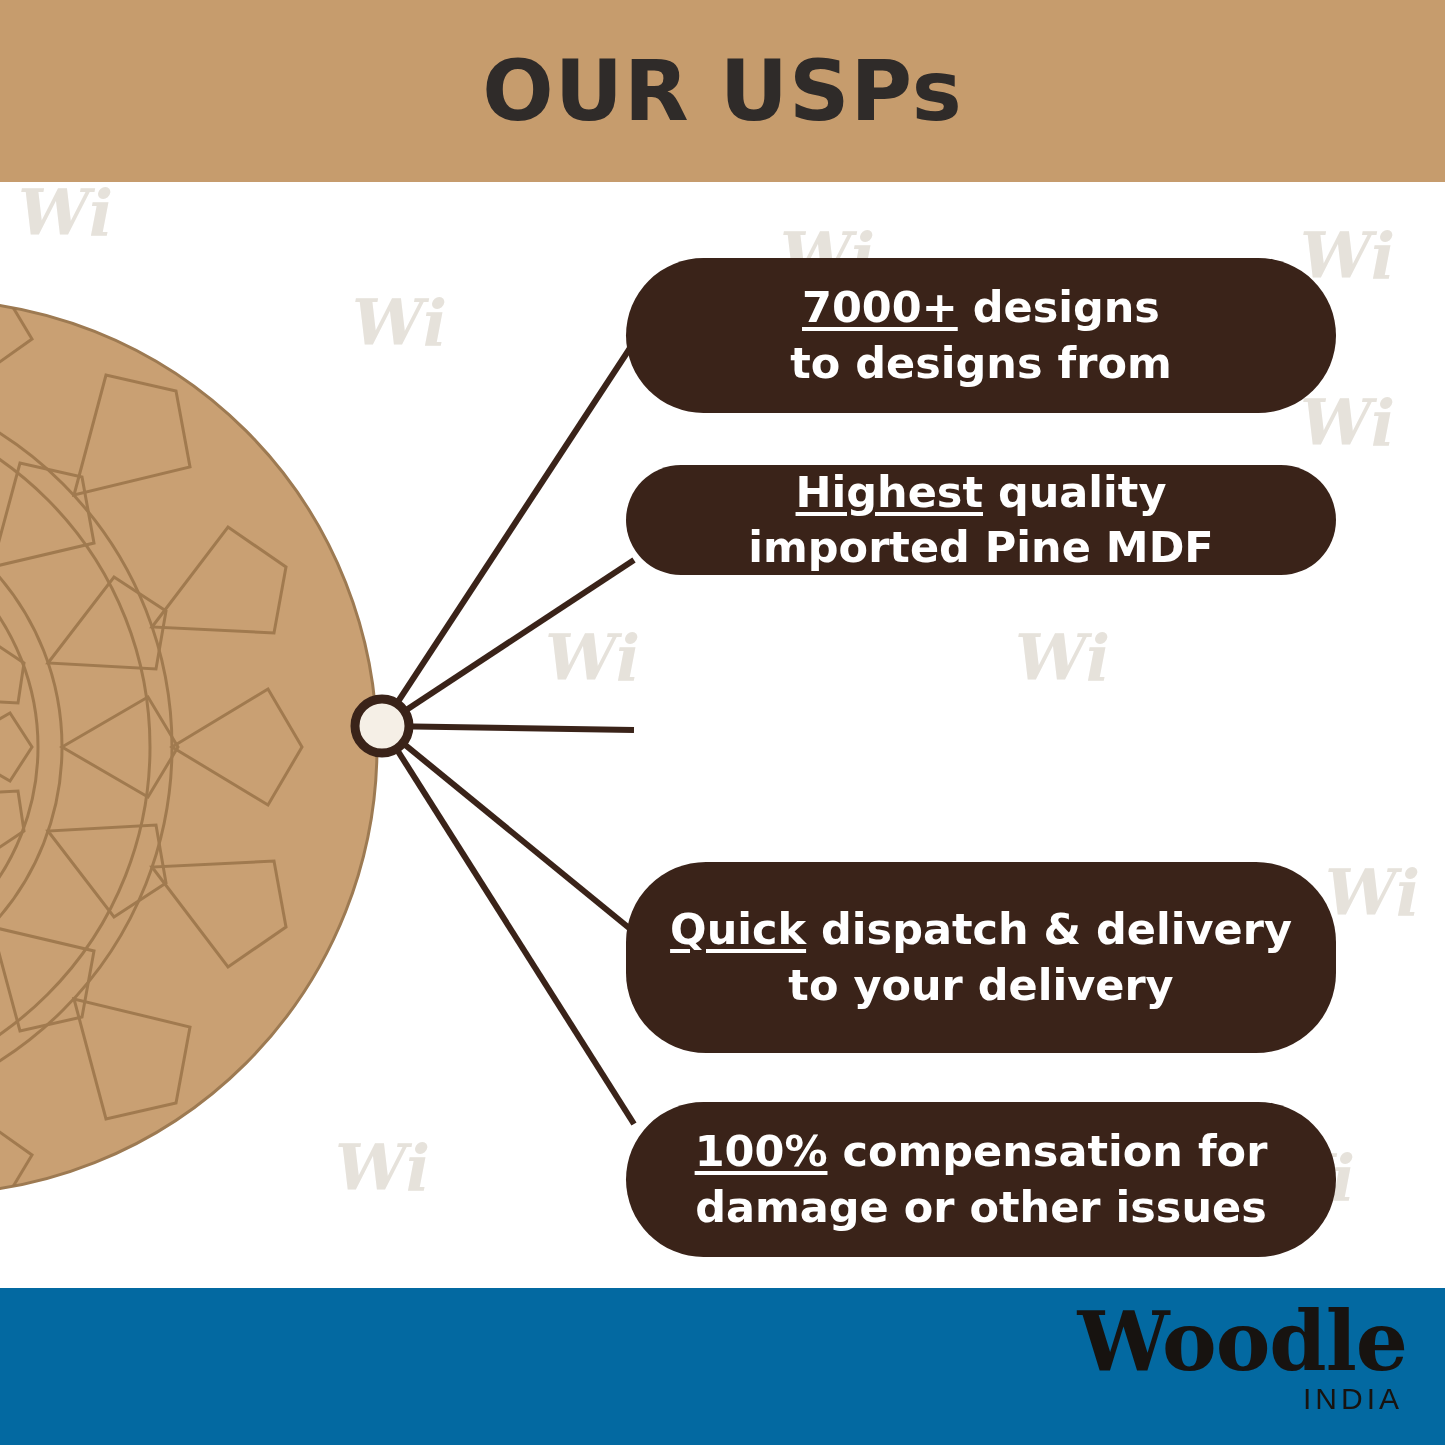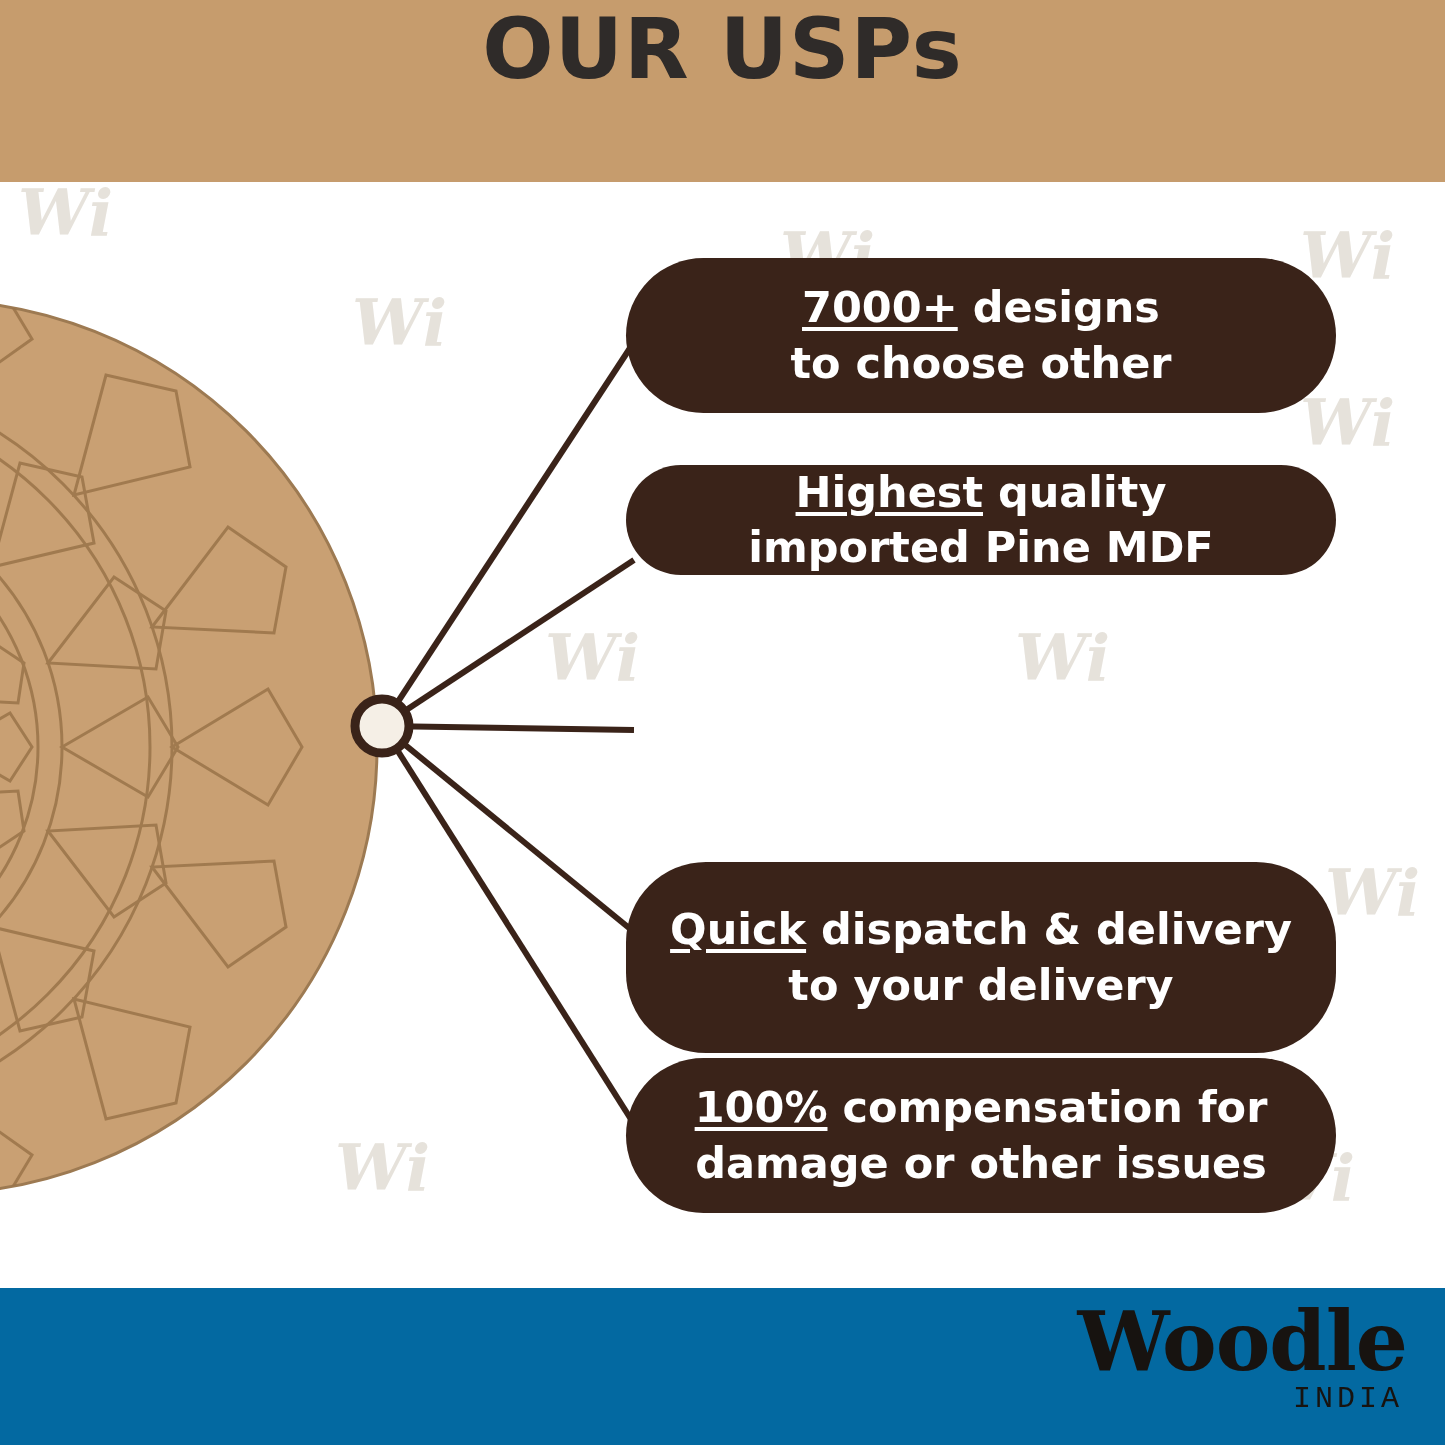--- a/index.html
+++ b/index.html
@@ -22,21 +22,21 @@
   }
 
   
   .top-banner {
     position: absolute;
     left: 0; top: 0;
     width: 1445px;
     height: 182px;
     background: #c69c6d;
     display: flex;
-    align-items: flex-start;
+    align-items: center;
     justify-content: center;
   }
   .top-title {
     font-size: 84px;
     font-weight: bold;
     letter-spacing: 1px;
     color: #2f2b29;
     font-family: "DejaVu Sans", sans-serif;
   }
 
@@ -59,21 +59,21 @@
     font-size: 82px;
     font-weight: bold;
     color: #171310;
     font-family: "DejaVu Serif", serif;
     letter-spacing: -1px;
   }
   .logo-sub {
     font-size: 30px;
     letter-spacing: 4px;
     color: #171310;
-    font-family: Liberation Mono, monospace;
+    font-family: Liberation Sans, sans-serif;
     margin-top: 2px;
     margin-right: 4px;
   }
 
   
   .wm {
     position: absolute;
     color: #e6e2db;
     font-family: "DejaVu Serif", serif;
     font-style: italic;
@@ -119,21 +119,21 @@
     box-sizing: border-box;
     padding: 0 28px;
   }
   .pill .line { white-space: nowrap; }
   .u { text-decoration: underline; text-underline-offset: 5px; }
 
   .pill-1 { left: 626px; top: 258px;  width: 710px; height: 155px; }
   .pill-2 { left: 626px; top: 465px;  width: 710px; height: 110px; }
   .pill-3 { left: 626px; top: 655px;  width: 710px; height: 155px; }
   .pill-4 { left: 626px; top: 862px;  width: 710px; height: 191px; }
-  .pill-5 { left: 626px; top: 1058px; width: 710px; height: 155px; }
+  .pill-5 { left: 626px; top: 1102px; width: 710px; height: 155px; }
 </style>
 </head>
 <body>
 
 <div id="stage">
 
   <div class="wm" style="left:18px;  top:175px;  font-size:64px;">Wi</div>
   <div class="wm" style="left:352px; top:285px;  font-size:64px;">Wi</div>
   <div class="wm" style="left:780px; top:218px;  font-size:64px;">Wi</div>
   <div class="wm" style="left:1300px;top:218px;  font-size:64px;">Wi</div>
@@ -209,21 +209,21 @@
       <line x1="382" y1="726" x2="634" y2="560"></line>
       <line x1="382" y1="726" x2="634" y2="730"></line>
       <line x1="382" y1="726" x2="634" y2="932"></line>
       <line x1="382" y1="726" x2="634" y2="1124"></line>
     </g>
     <circle cx="382" cy="726" r="27" fill="#f5efe6" stroke="#3a2319" stroke-width="9"></circle>
   </svg>
 
   <div class="pill pill-1">
     <div class="line"><span class="u">7000+</span><span> designs</span></div>
-    <div class="line"><span>to choose other</span></div>
+    <div class="line"><span>to designs from</span></div>
   </div>
 
   <div class="pill pill-2">
     <div class="line"><span class="u">Highest</span><span> quality</span></div>
     <div class="line"><span>imported Pine MDF</span></div>
   </div>
 
 
   <div class="pill pill-4">
     <div class="line"><span class="u">Quick</span><span> dispatch &amp; delivery</span></div>

